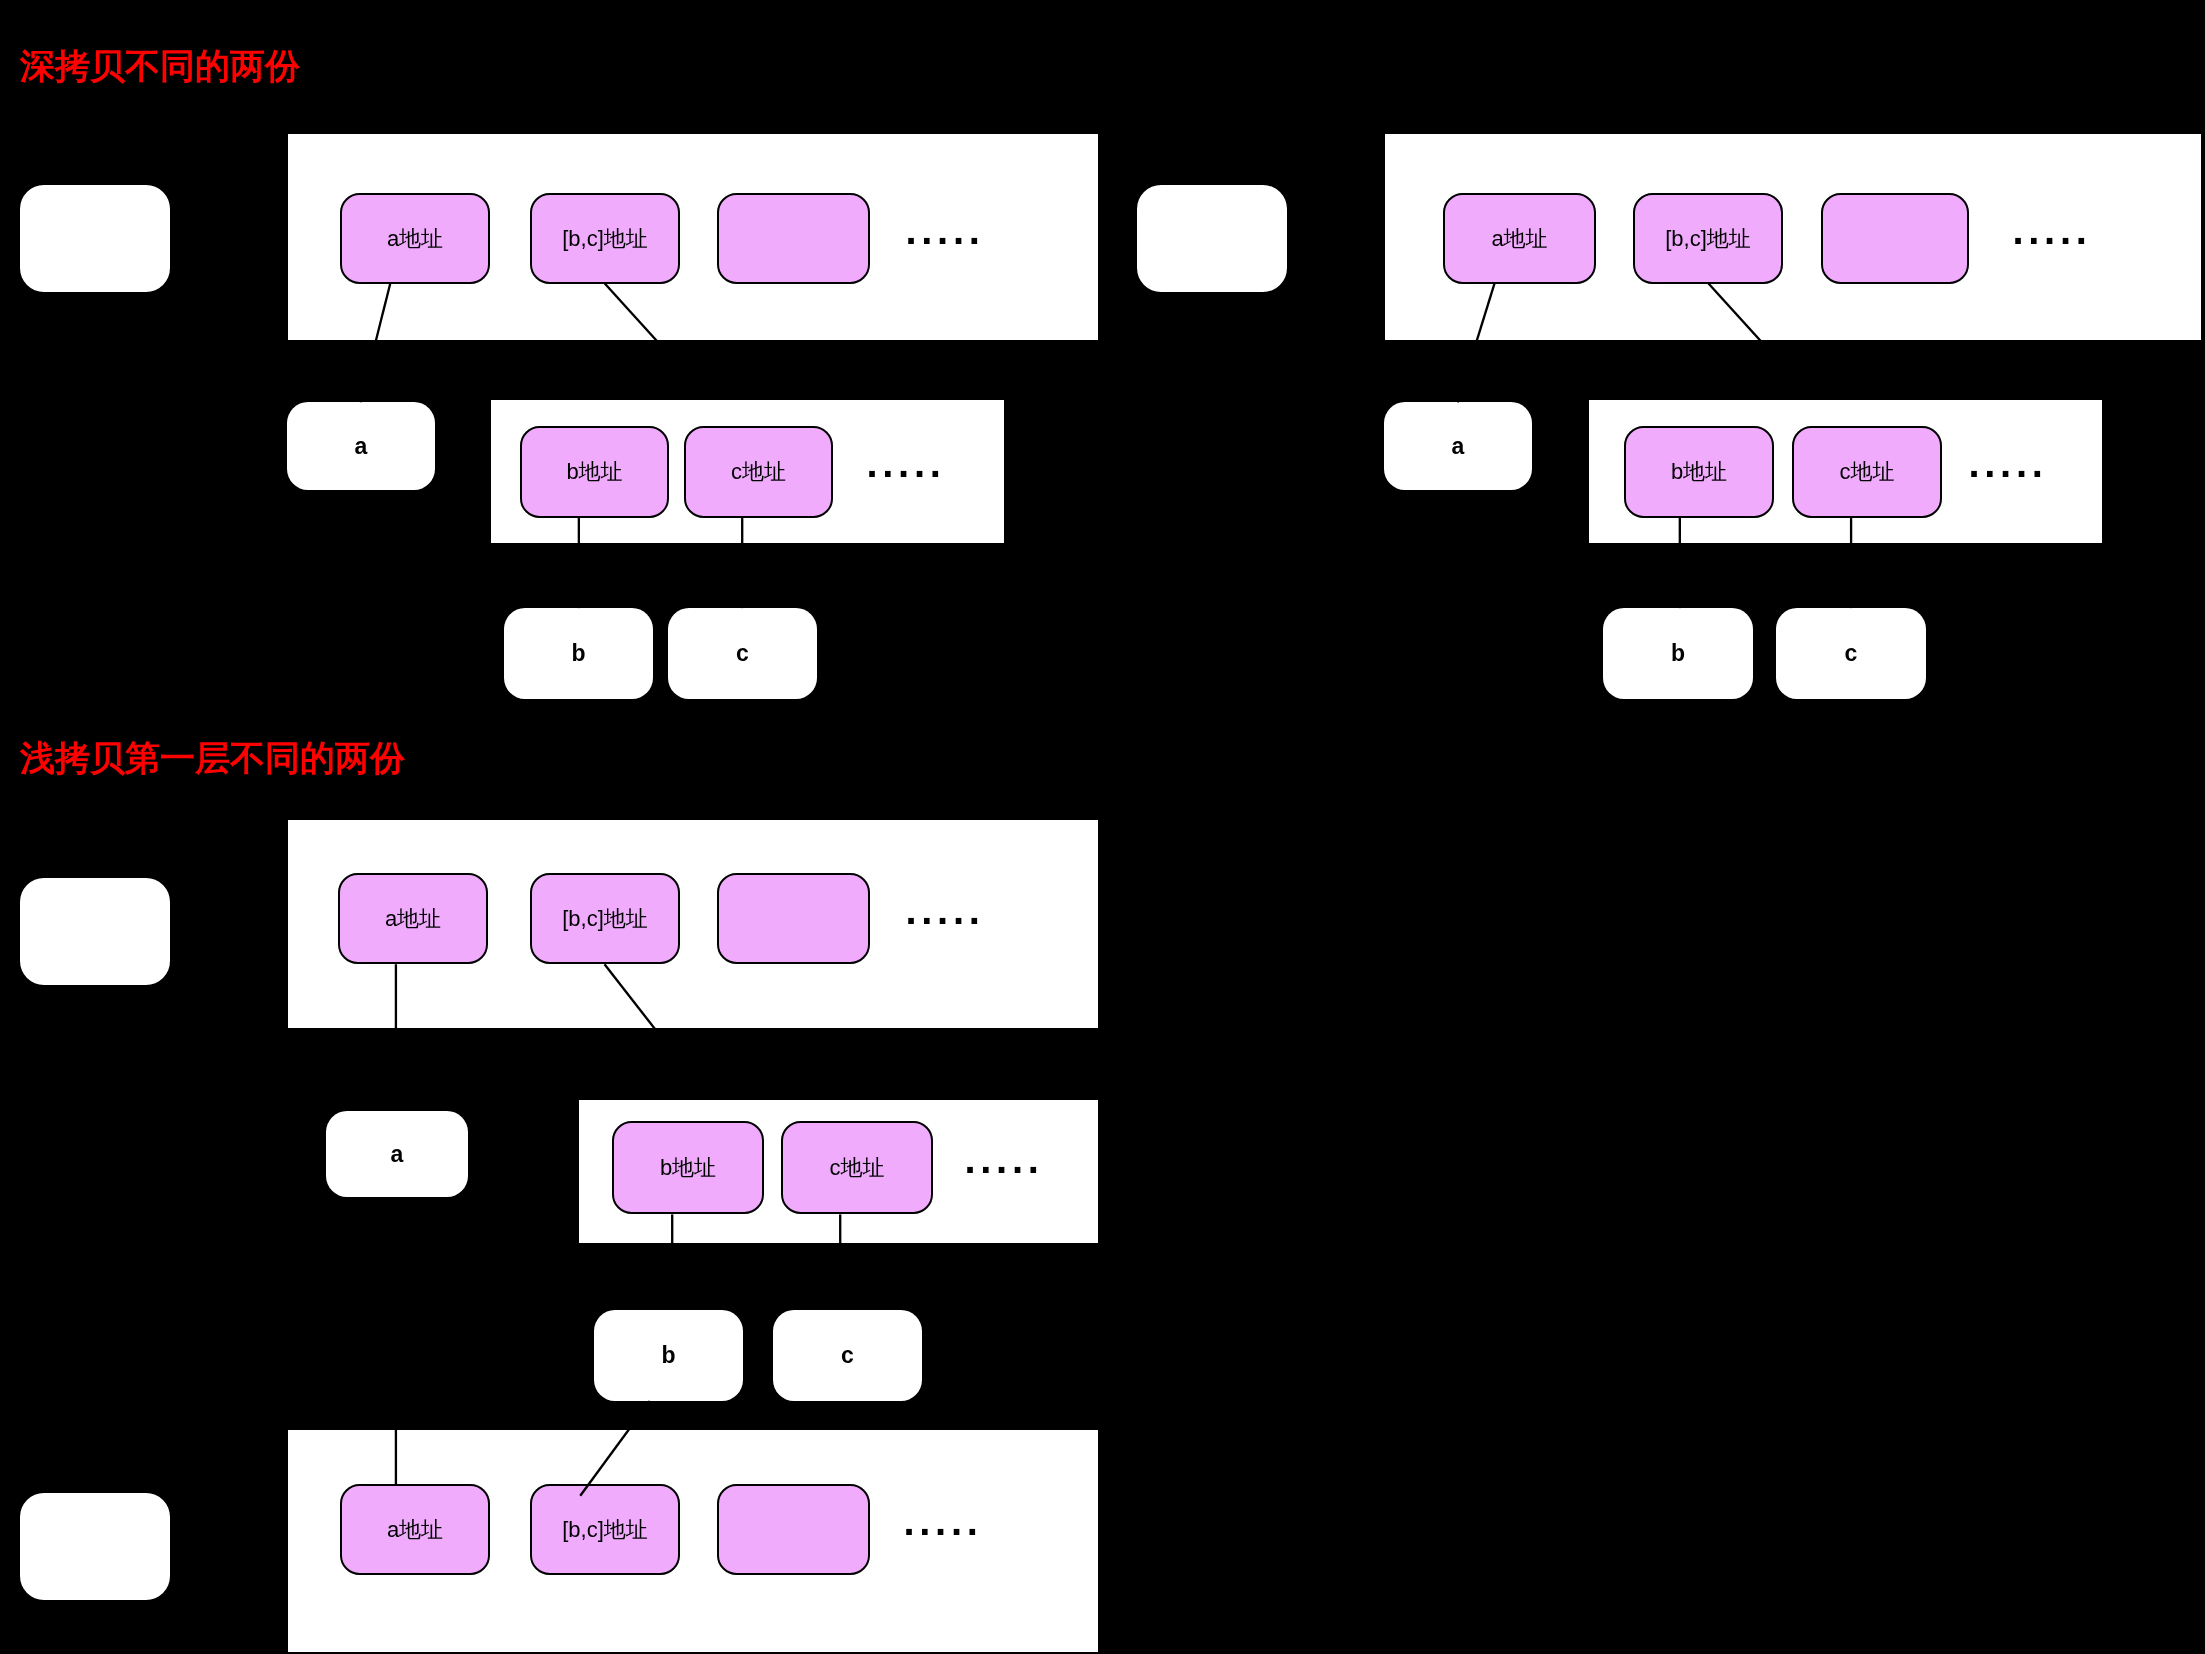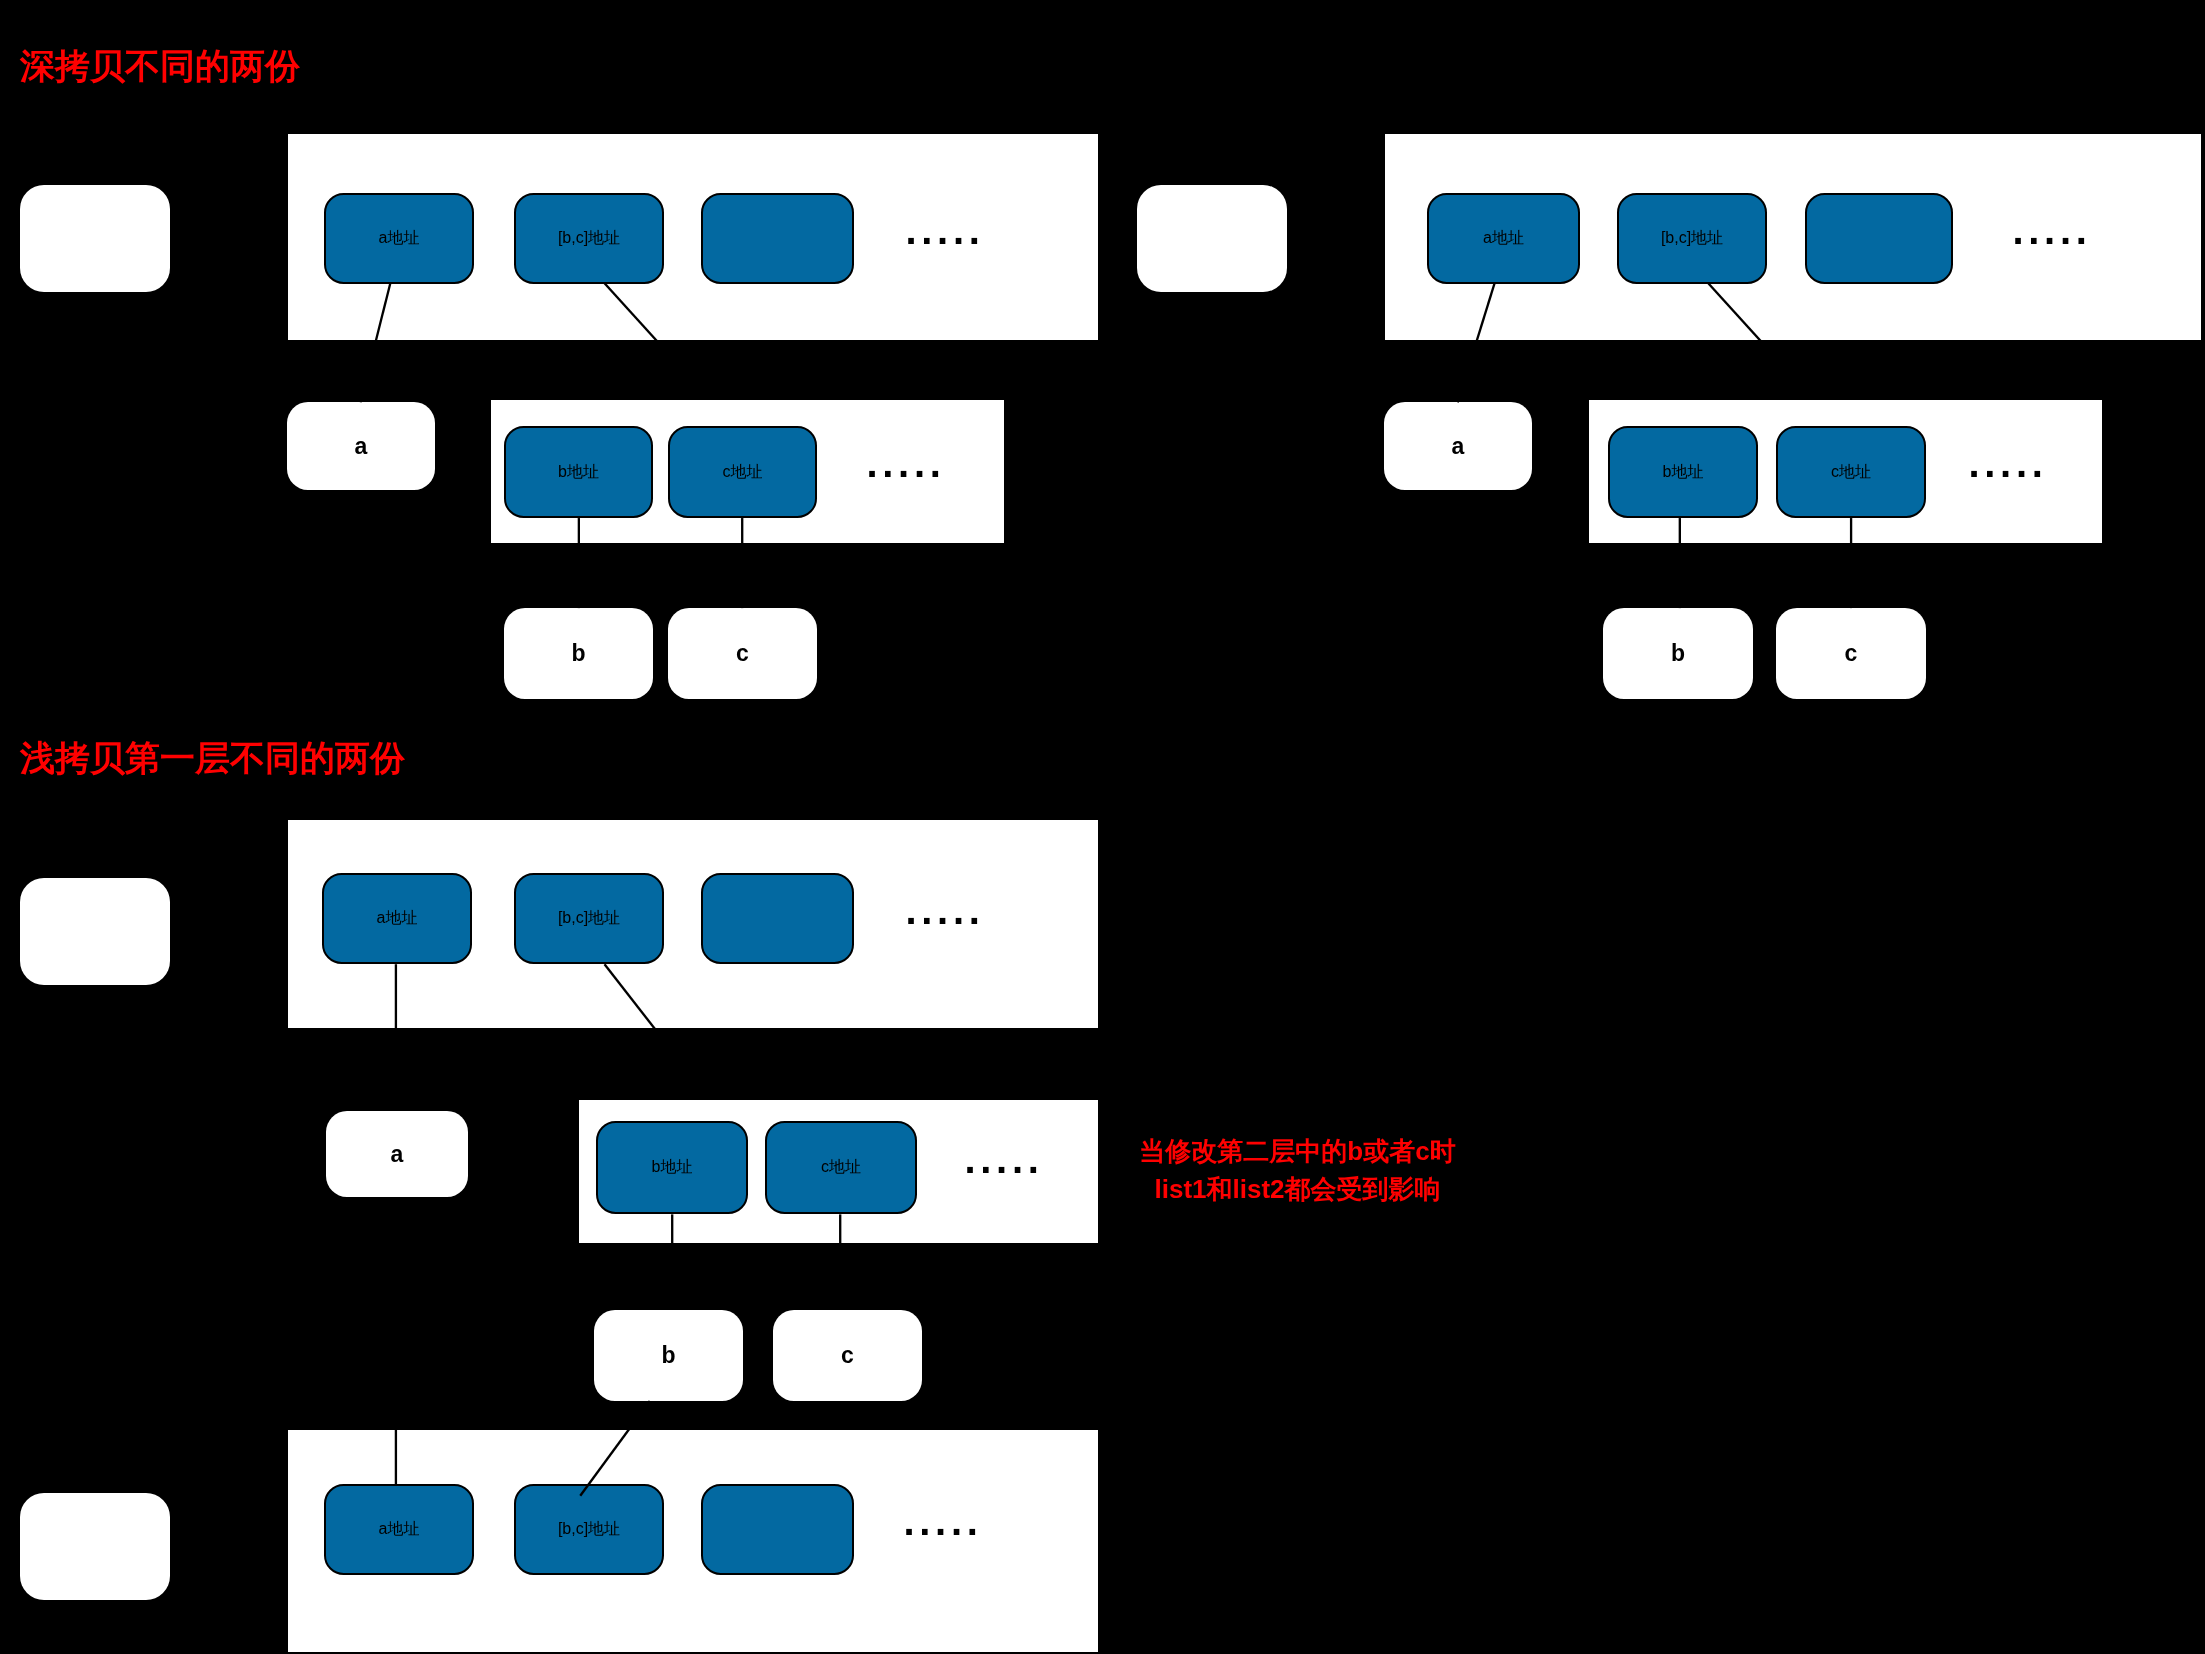--- a/index.html
+++ b/index.html
@@ -12,30 +12,31 @@
     overflow: hidden;
   }
   .container {
     position: absolute;
     background: #fff;
     border: 1.4px solid #000;
     box-sizing: border-box;
   }
   .cell {
     position: absolute;
-    background: #0369a1;
+    background: #f0abfc;
     border: 2.3px solid #000;
     border-radius: 19.6px;
     box-sizing: border-box;
     display: flex;
     align-items: center;
     justify-content: center;
-    font-size: 16px;
+    font-size: 22px;
     color: #000;
     white-space: nowrap;
+    margin-left: 16px;
   }
   .obj {
     position: absolute;
     background: #fff;
     border-radius: 21px;
     display: flex;
     align-items: center;
     justify-content: center;
     font-size: 23px;
     font-weight: 600;
@@ -129,24 +130,20 @@
   <div class="cell" style="left:514px; top:873px; width:150px; height:91px;">[b,c]地址</div>
   <div class="cell" style="left:701px; top:873px; width:153px; height:91px;"></div>
   <div class="dots" style="left:945px; top:890px;">.....</div>
 
   <div class="obj" style="left:326px; top:1111px; width:142px; height:86px;">a</div>
   <div class="container" style="left:578px; top:1099px; width:521px; height:145px;"></div>
   <div class="cell" style="left:596px; top:1121px; width:152px; height:93px;">b地址</div>
   <div class="cell" style="left:765px; top:1121px; width:152px; height:93px;">c地址</div>
   <div class="dots" style="left:1004px; top:1139px;">.....</div>
 
-  <div class="note" style="left:1111px; top:1132px; width:373px;">
-    <div>当修改第二层中的b或者c时</div>
-    <div>list1和list2都会受到影响</div>
-  </div>
 
   <div class="obj" style="left:594px; top:1310px; width:149px; height:91px;">b</div>
   <div class="obj" style="left:773px; top:1310px; width:149px; height:91px;">c</div>
 
   <div class="container" style="left:287px; top:1429px; width:812px; height:224px;"></div>
   <div class="cell" style="left:324px; top:1484px; width:150px; height:91px;">a地址</div>
   <div class="cell" style="left:514px; top:1484px; width:150px; height:91px;">[b,c]地址</div>
   <div class="cell" style="left:701px; top:1484px; width:153px; height:91px;"></div>
   <div class="dots" style="left:943px; top:1501px;">.....</div>
 

